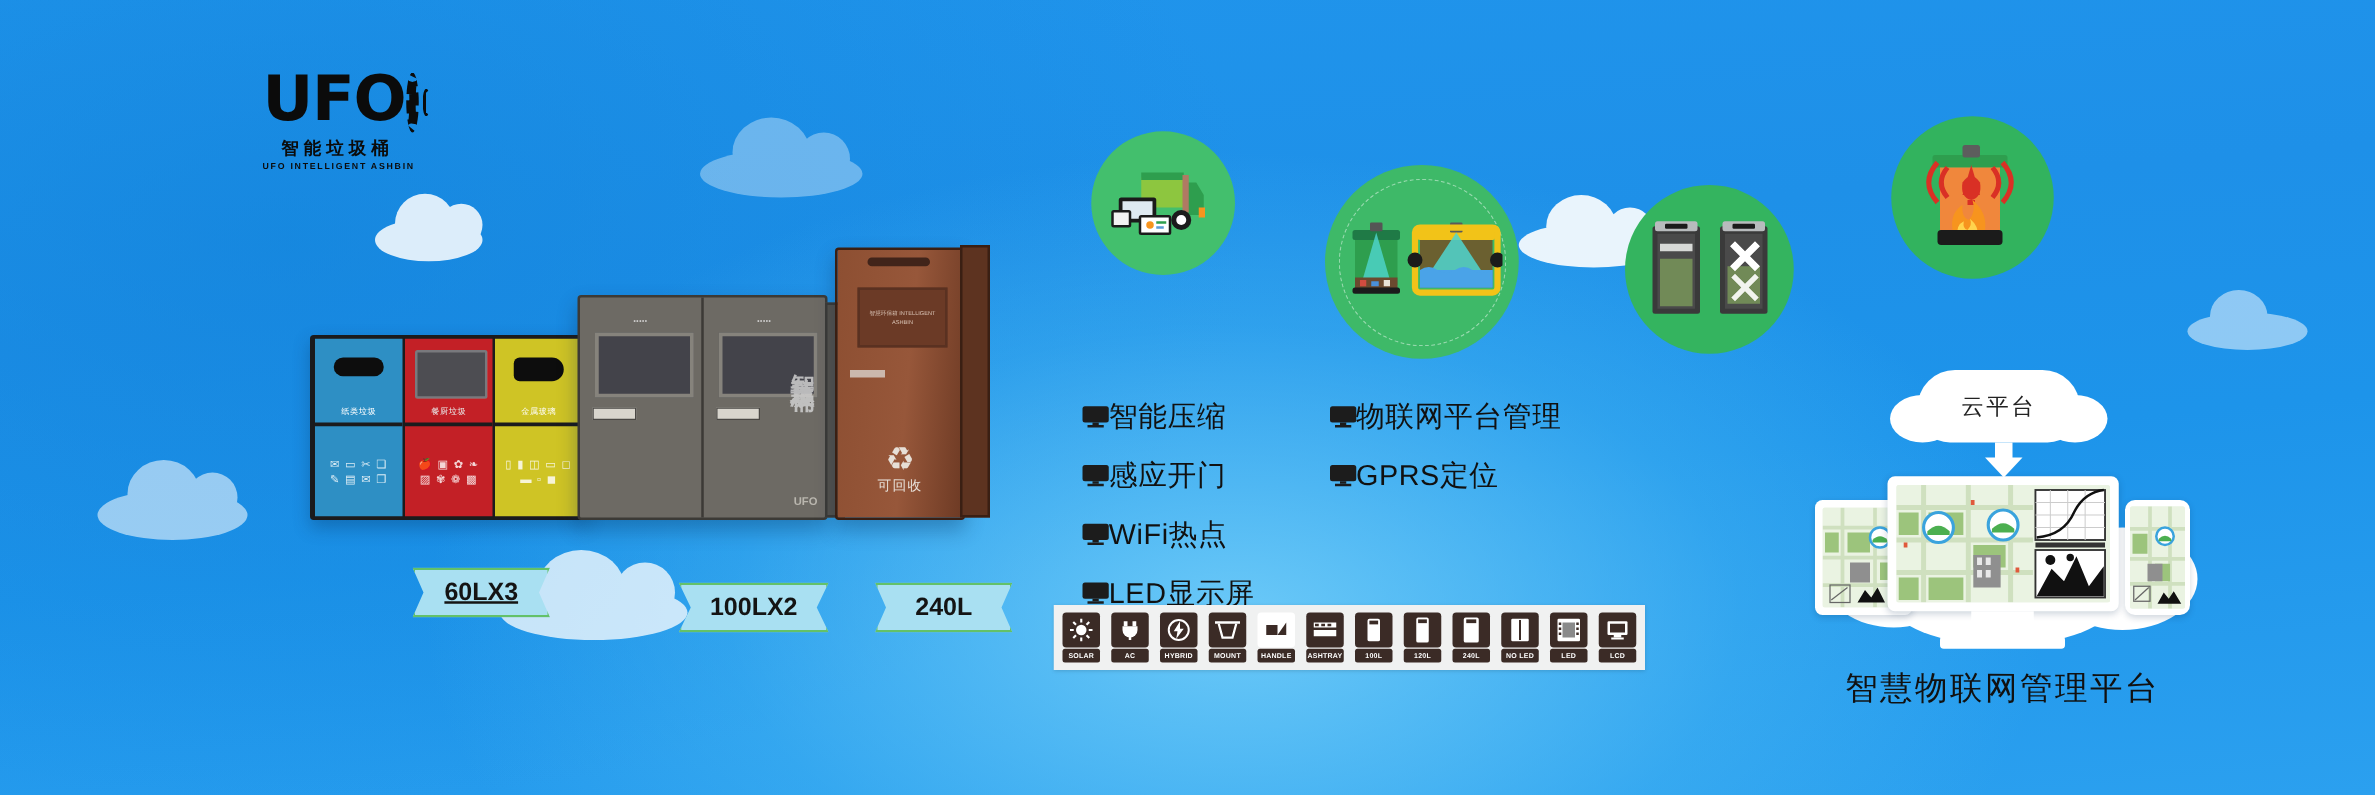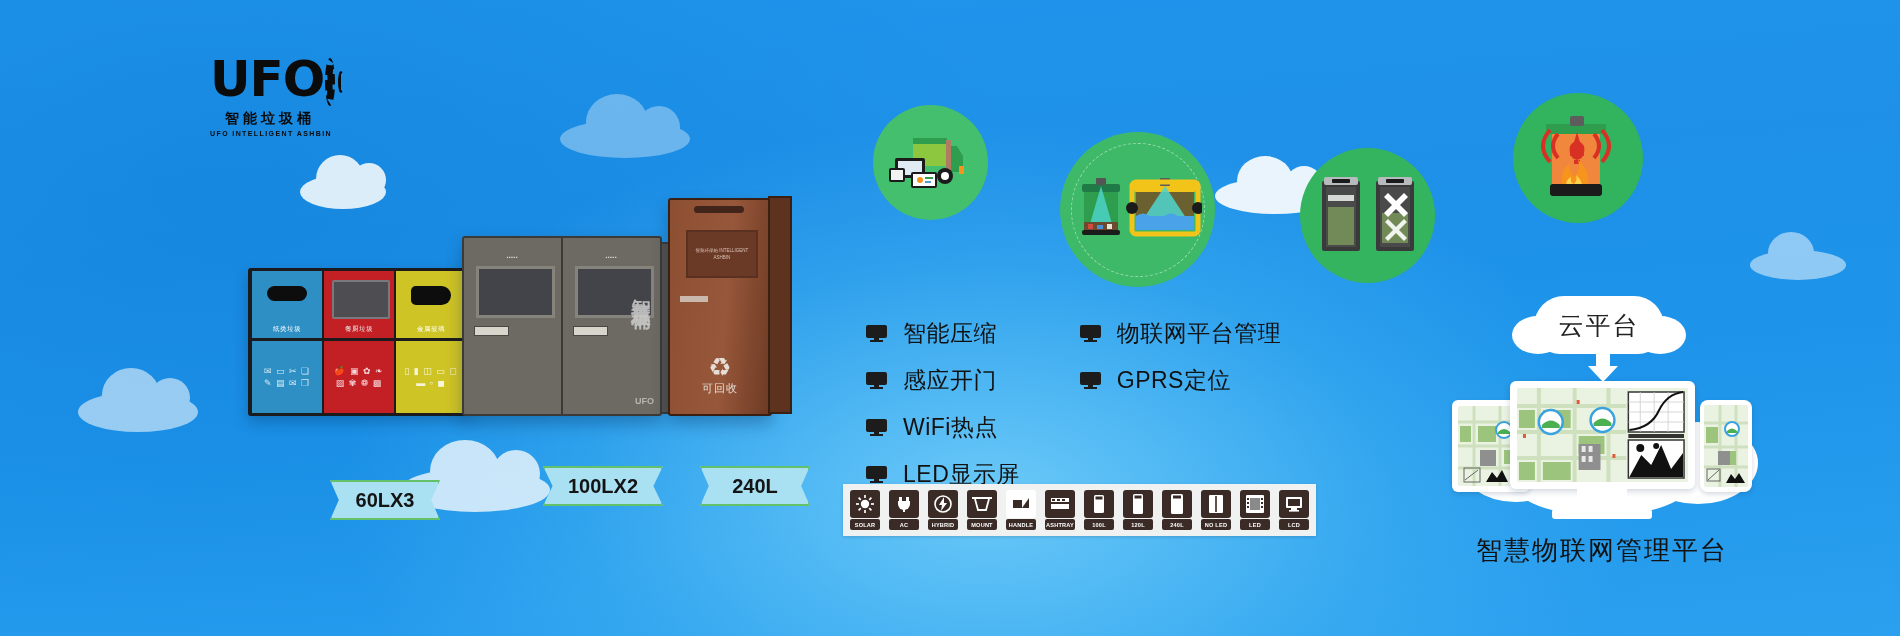--- a/index.html
+++ b/index.html
@@ -80,57 +80,57 @@
   .single .scr2{position:absolute;top:30px;left:16%;width:68%;height:44px;background:#6b3a26;border:2px solid #5a3121;display:flex;align-items:center;justify-content:center;}
   .single .scrtxt{font-size:4.5px;color:#d8c2b4;text-align:center;line-height:7px;}
   .single .card{position:absolute;top:96px;left:10%;width:28%;height:6px;background:#cbb8ad;}
   .single .recy{position:absolute;bottom:34px;left:0;right:0;text-align:center;color:#e6ded6;font-size:26px;line-height:26px;}
   .single .recytxt{position:absolute;bottom:18px;left:0;right:0;text-align:center;color:#e6ded6;font-size:11px;letter-spacing:1px;}
 
   
   .banner{position:absolute;height:40px;background:#a9e0f2;border:2px solid #63c169;color:#141414;
     font-size:20px;font-weight:700;display:flex;align-items:center;justify-content:center;
     clip-path:polygon(0 0,100% 0,92% 50%,100% 100%,0 100%,8% 50%);padding:0 6px;box-sizing:border-box;}
-  .b1{left:330px;top:480px;width:110px;}
+  .b1{left:330px;top:454px;width:110px;text-decoration:underline;}
   .b2{left:543px;top:466px;width:120px;}
   .b3{left:700px;top:466px;width:110px;}
 
   
   .circ{position:absolute;border-radius:50%;background:#3cb863;display:flex;align-items:center;justify-content:center;}
   .g1{left:873px;top:105px;width:115px;height:115px;background:#43bf6d;}
   .g2{left:1060px;top:132px;width:155px;height:155px;background:#3eb968;}
   .g3{left:1300px;top:148px;width:135px;height:135px;background:#34b45f;}
   .g4{left:1513px;top:93px;width:130px;height:130px;background:#32b35e;}
   .dashline{position:absolute;border:1px dashed rgba(255,255,255,.45);border-radius:50%;}
 
   
   .features{position:absolute;left:866px;top:318px;display:flex;gap:60px;}
   .fcol{display:flex;flex-direction:column;gap:16px;}
-  .fitem{display:flex;align-items:center;gap:16px;}
+  .fitem{display:flex;align-items:center;gap:0;}
   .mon{width:21px;height:17px;position:relative;flex:0 0 auto;}
   .mon i{position:absolute;left:0;top:0;width:21px;height:13px;background:#1c1c1c;border-radius:2px;display:block;}
   .mon b{position:absolute;left:8px;top:13px;width:5px;height:2px;background:#1c1c1c;display:block;}
   .mon u{position:absolute;left:4px;top:15px;width:13px;height:2px;background:#1c1c1c;display:block;}
   .ftext{font-size:23px;color:#111;font-weight:500;letter-spacing:.5px;white-space:nowrap;}
 
   
   .strip{position:absolute;left:843px;top:484px;height:52px;background:#f0f1f1;
     display:flex;align-items:center;padding:0 7px;gap:9px;box-shadow:0 1px 3px rgba(0,0,0,.15);}
   .ic{width:30px;display:flex;flex-direction:column;align-items:center;}
   .ic .box{width:30px;height:28px;background:#3b2b26;border-radius:3px;display:flex;align-items:center;justify-content:center;color:#fff;}
   .ic .lab{margin-top:1px;width:30px;height:11px;background:#3b2b26;border-radius:2px;color:#fff;font-size:5.6px;
     display:flex;align-items:center;justify-content:center;letter-spacing:.2px;font-weight:700;}
 
   
   .platform{position:absolute;left:1452px;top:296px;width:300px;height:250px;}
   .cloudbox{position:absolute;left:82px;top:0;width:130px;height:58px;background:#fff;border-radius:30px 30px 26px 26px;
     display:flex;align-items:center;justify-content:center;}
   .cloudbox:before{content:"";position:absolute;left:-22px;bottom:0;width:52px;height:38px;background:#fff;border-radius:50%;}
   .cloudbox:after{content:"";position:absolute;right:-22px;bottom:0;width:52px;height:38px;background:#fff;border-radius:50%;}
-  .cloudbox span{position:relative;z-index:2;font-size:25px;color:#222;letter-spacing:2px;font-weight:500;}
+  .cloudbox span{position:relative;z-index:2;font-size:18px;color:#222;letter-spacing:2px;font-weight:500;}
   .arrowdown{position:absolute;left:136px;top:58px;width:0;height:0;z-index:3;}
   .arrowdown i{position:absolute;left:8px;top:0;width:14px;height:14px;background:#fff;display:block;}
   .arrowdown b{position:absolute;left:0;top:12px;width:0;height:0;border-left:15px solid transparent;border-right:15px solid transparent;border-top:16px solid #fff;display:block;}
   .bgcloud{position:absolute;background:#fff;border-radius:50%;}
   .monitor{position:absolute;left:58px;top:85px;width:185px;height:108px;background:#fff;border-radius:6px;padding:7px;box-sizing:border-box;box-shadow:0 2px 6px rgba(0,40,80,.2);}
   .screen{width:100%;height:100%;background:#eef6e9;border-radius:2px;overflow:hidden;position:relative;}
   .stand{position:absolute;left:125px;top:193px;width:50px;height:22px;background:#fff;}
   .base{position:absolute;left:100px;top:213px;width:100px;height:10px;background:#fff;border-radius:3px;}
   .tablet{position:absolute;left:0px;top:104px;width:78px;height:92px;background:#fff;border-radius:6px;padding:6px;box-sizing:border-box;box-shadow:0 2px 5px rgba(0,40,80,.18);}
   .phone{position:absolute;right:0px;top:104px;width:52px;height:92px;background:#fff;border-radius:8px;padding:5px 4px;box-sizing:border-box;box-shadow:0 2px 5px rgba(0,40,80,.18);}

